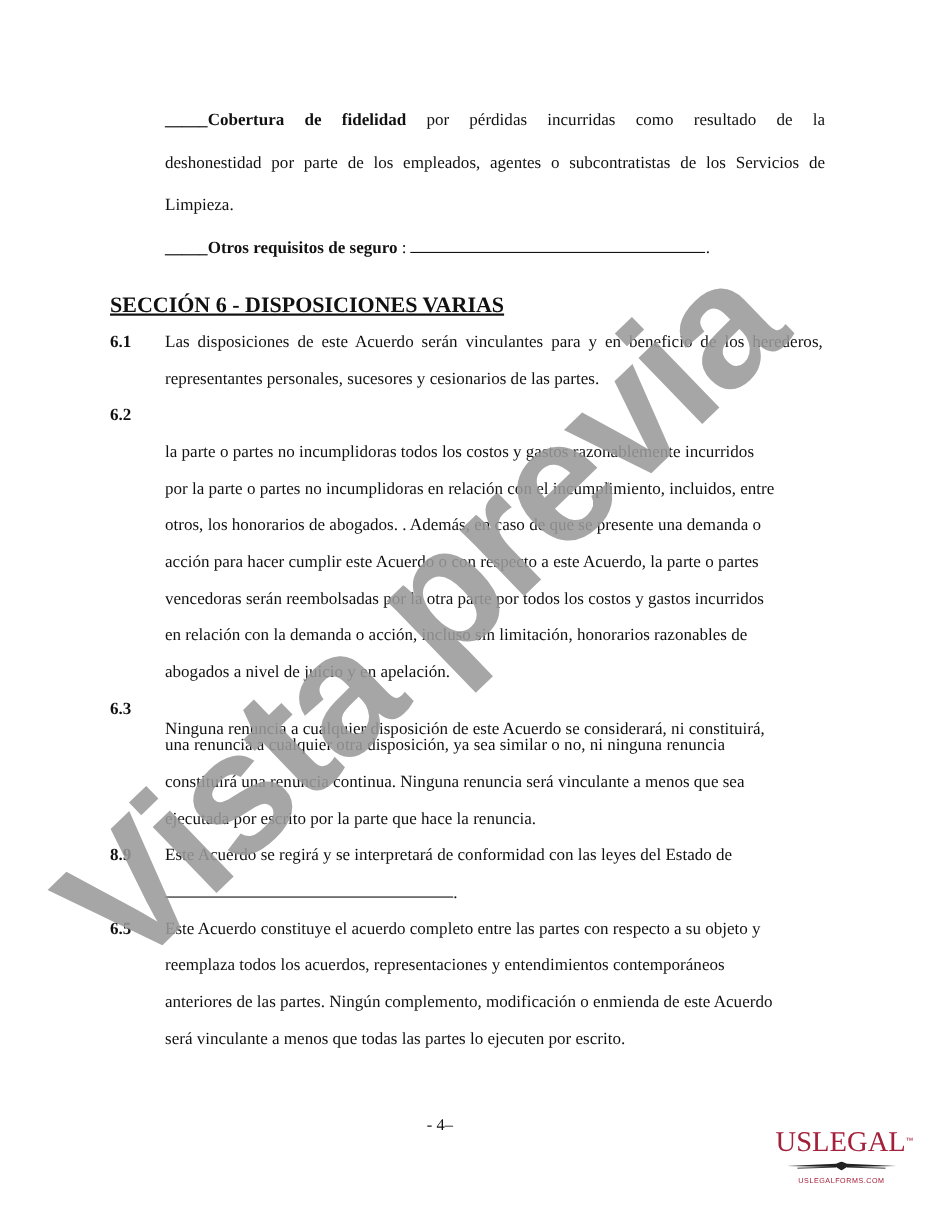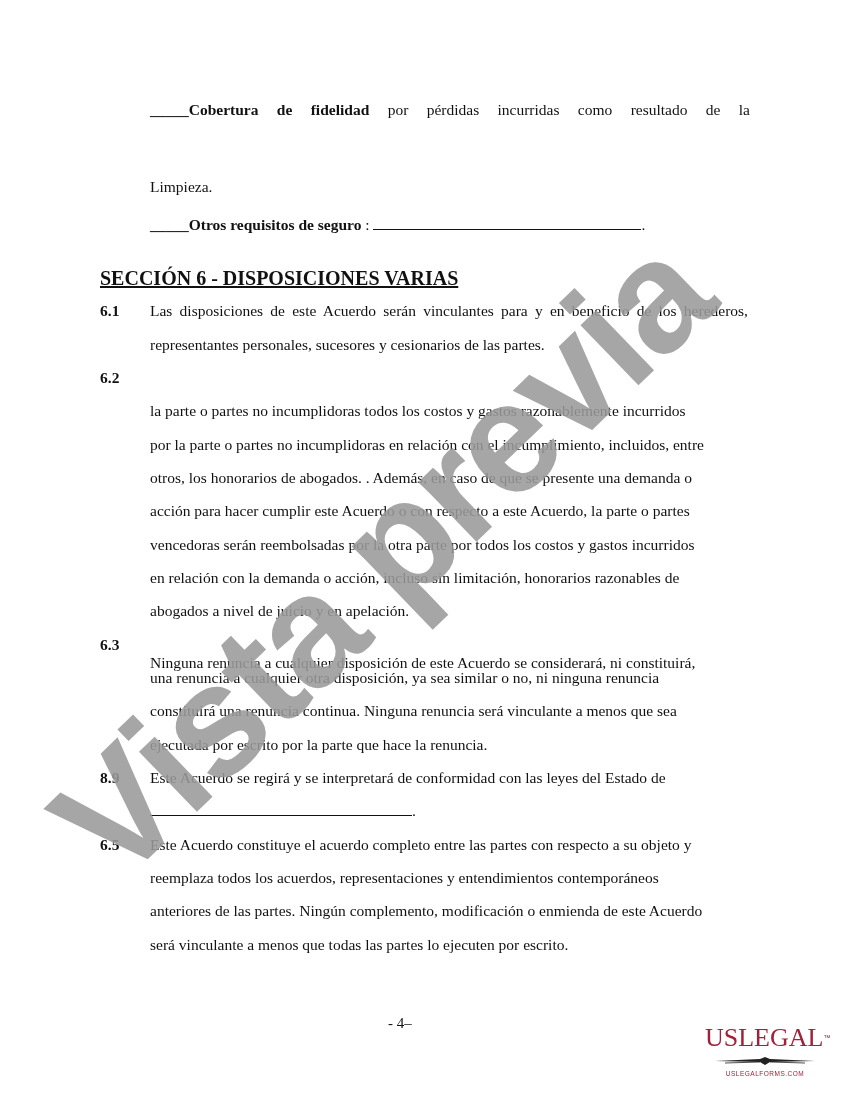--- a/index.html
+++ b/index.html
@@ -22,20 +22,21 @@
 </style>
 </head>
 <body>
 
 <div class="page">
 
   <div class="line justify" style="left:150px; top:100px; width:600px;">
     <span class="b">_____</span><span class="b">Cobertura de fidelidad</span>
     <span>por pérdidas incurridas como resultado de la</span>
   </div>
+  <div class="line justify" style="left:150px; top:139px; width:600px;">deshonestidad por parte de los empleados, agentes o subcontratistas de los Servicios de</div>
   <div class="line" style="left:150px; top:177px;">Limpieza.</div>
 
   <div class="line" style="left:150px; top:215px;">
     <span class="b">_____</span><span class="b">Otros requisitos de seguro</span><span> : </span><span class="blank" style="width:268px;"></span><span>.</span>
   </div>
 
   <div class="heading">SECCIÓN 6 - DISPOSICIONES VARIAS</div>
 
   <div class="num" style="top:301px;">6.1</div>
   <div class="line justify" style="left:150px; top:301px; width:598px;">Las disposiciones de este Acuerdo serán vinculantes para y en beneficio de los herederos,</div>

